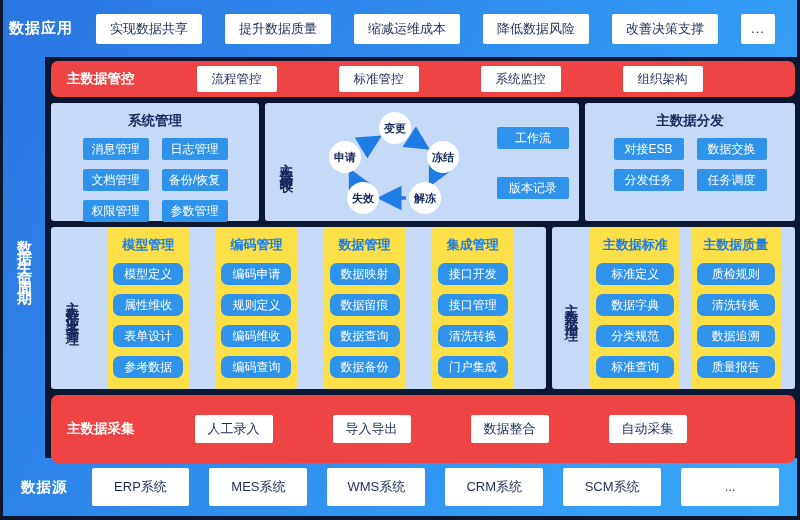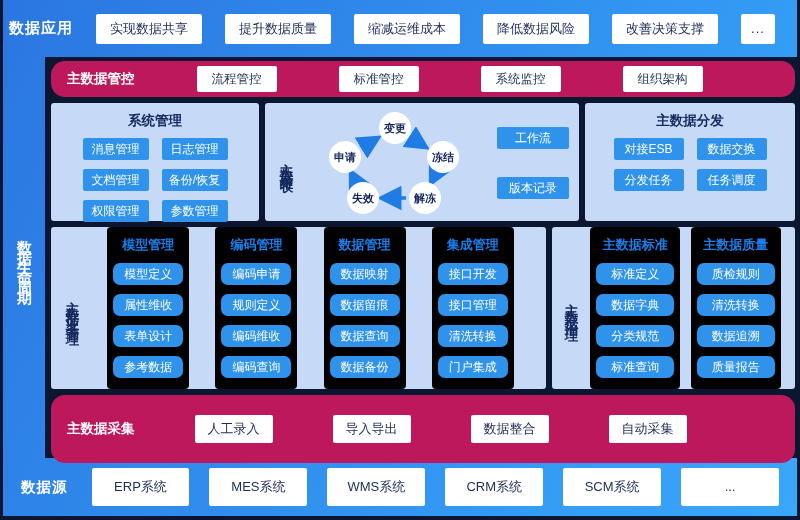--- a/index.html
+++ b/index.html
@@ -14,21 +14,21 @@
   
   .row-apps{ height:57px; flex:none; display:flex; align-items:center; padding:0 22px 0 6px; justify-content:space-between; }
   .row-label{ color:#fff; font-weight:bold; font-size:15px; letter-spacing:1px; white-space:nowrap; }
   .wbtn-lg{ background:#fff; color:#1c2c55; font-size:13px; height:30px; line-height:30px; padding:0 14px; border-radius:2px; text-align:center; white-space:nowrap; }
   .wbtn-lg.narrow{ padding:0 10px; min-width:32px; letter-spacing:1px; }
   
   .mid{ height:401px; flex:none; display:flex; }
   .axis{ width:42px; flex:none; display:flex; align-items:center; justify-content:center; }
   .axis span{ writing-mode:vertical-lr; text-orientation:upright; color:#fff; font-weight:bold; font-size:15px; letter-spacing:10px; }
   .canvas{ flex:1; background:#0b1731; padding:4px 6px; display:flex; flex-direction:column; gap:6px; }
-  .band{ background:#be185d; border-radius:14px; display:flex; align-items:center; flex:none; }
+  .band{ background:#ef4444; border-radius:7px; display:flex; align-items:center; flex:none; }
   .band-label{ color:#fff; font-weight:bold; font-size:13.5px; white-space:nowrap; }
   .band-control{ height:36px; padding:0 16px; }
   .wbtn-sm{ background:#fff; color:#1c2c55; font-size:12.5px; height:26px; line-height:26px; padding:0 15px; border-radius:2px; white-space:nowrap; }
   .band-control .wbtn-sm{ margin-left:62px; }
   .band-control .wbtn-sm:first-of-type{ margin-left:70px; }
   
   .row2{ height:118px; flex:none; display:flex; gap:6px; }
   .lcard{ background:#c6daf8; border-radius:3px; }
   .card-col{ display:flex; flex-direction:column; align-items:center; padding-top:9px; }
   .card-sys{ width:208px; }
@@ -44,21 +44,21 @@
   .maintain-btns{ display:flex; flex-direction:column; gap:28px; margin-left:10px; }
   .maintain-btns .bbtn{ padding:0 12px; }
   
   .row3{ flex:1; display:flex; gap:6px; }
   .panel{ background:#c6daf8; border-radius:3px; display:flex; align-items:center; }
   .panelA{ flex:1; padding:0 6px 0 12px; }
   .panelA .vlabel{ letter-spacing:5px; }
   .panelB{ width:243px; padding:0 4px 0 10px; }
   .panelB .vlabel{ letter-spacing:6px; }
   .wcards{ flex:1; display:flex; justify-content:space-evenly; align-items:center; }
-  .wcard{ background:#000000; border-radius:4px; width:82px; padding:9px 6px 11px; display:flex; flex-direction:column; align-items:center; gap:9px; }
+  .wcard{ background:#fde047; border-radius:4px; width:82px; padding:9px 6px 11px; display:flex; flex-direction:column; align-items:center; gap:9px; }
   .panelB .wcard{ width:90px; }
   .blue-title{ color:#1b7de8; font-weight:bold; font-size:13px; white-space:nowrap; }
   .wcard .bbtn{ width:70px;border-radius:7px; }
   .panelB .wcard .bbtn{ width:78px; }
   
   .band-collect{ height:68px; padding:0 16px; }
   .wbtn-md{ background:#fff; color:#1c2c55; font-size:13px; height:28px; line-height:28px; padding:0 13px; border-radius:2px; white-space:nowrap; }
   .band-collect .wbtn-md{ margin-left:60px; }
   .band-collect .wbtn-md:first-of-type{ margin-left:76px; }
   

